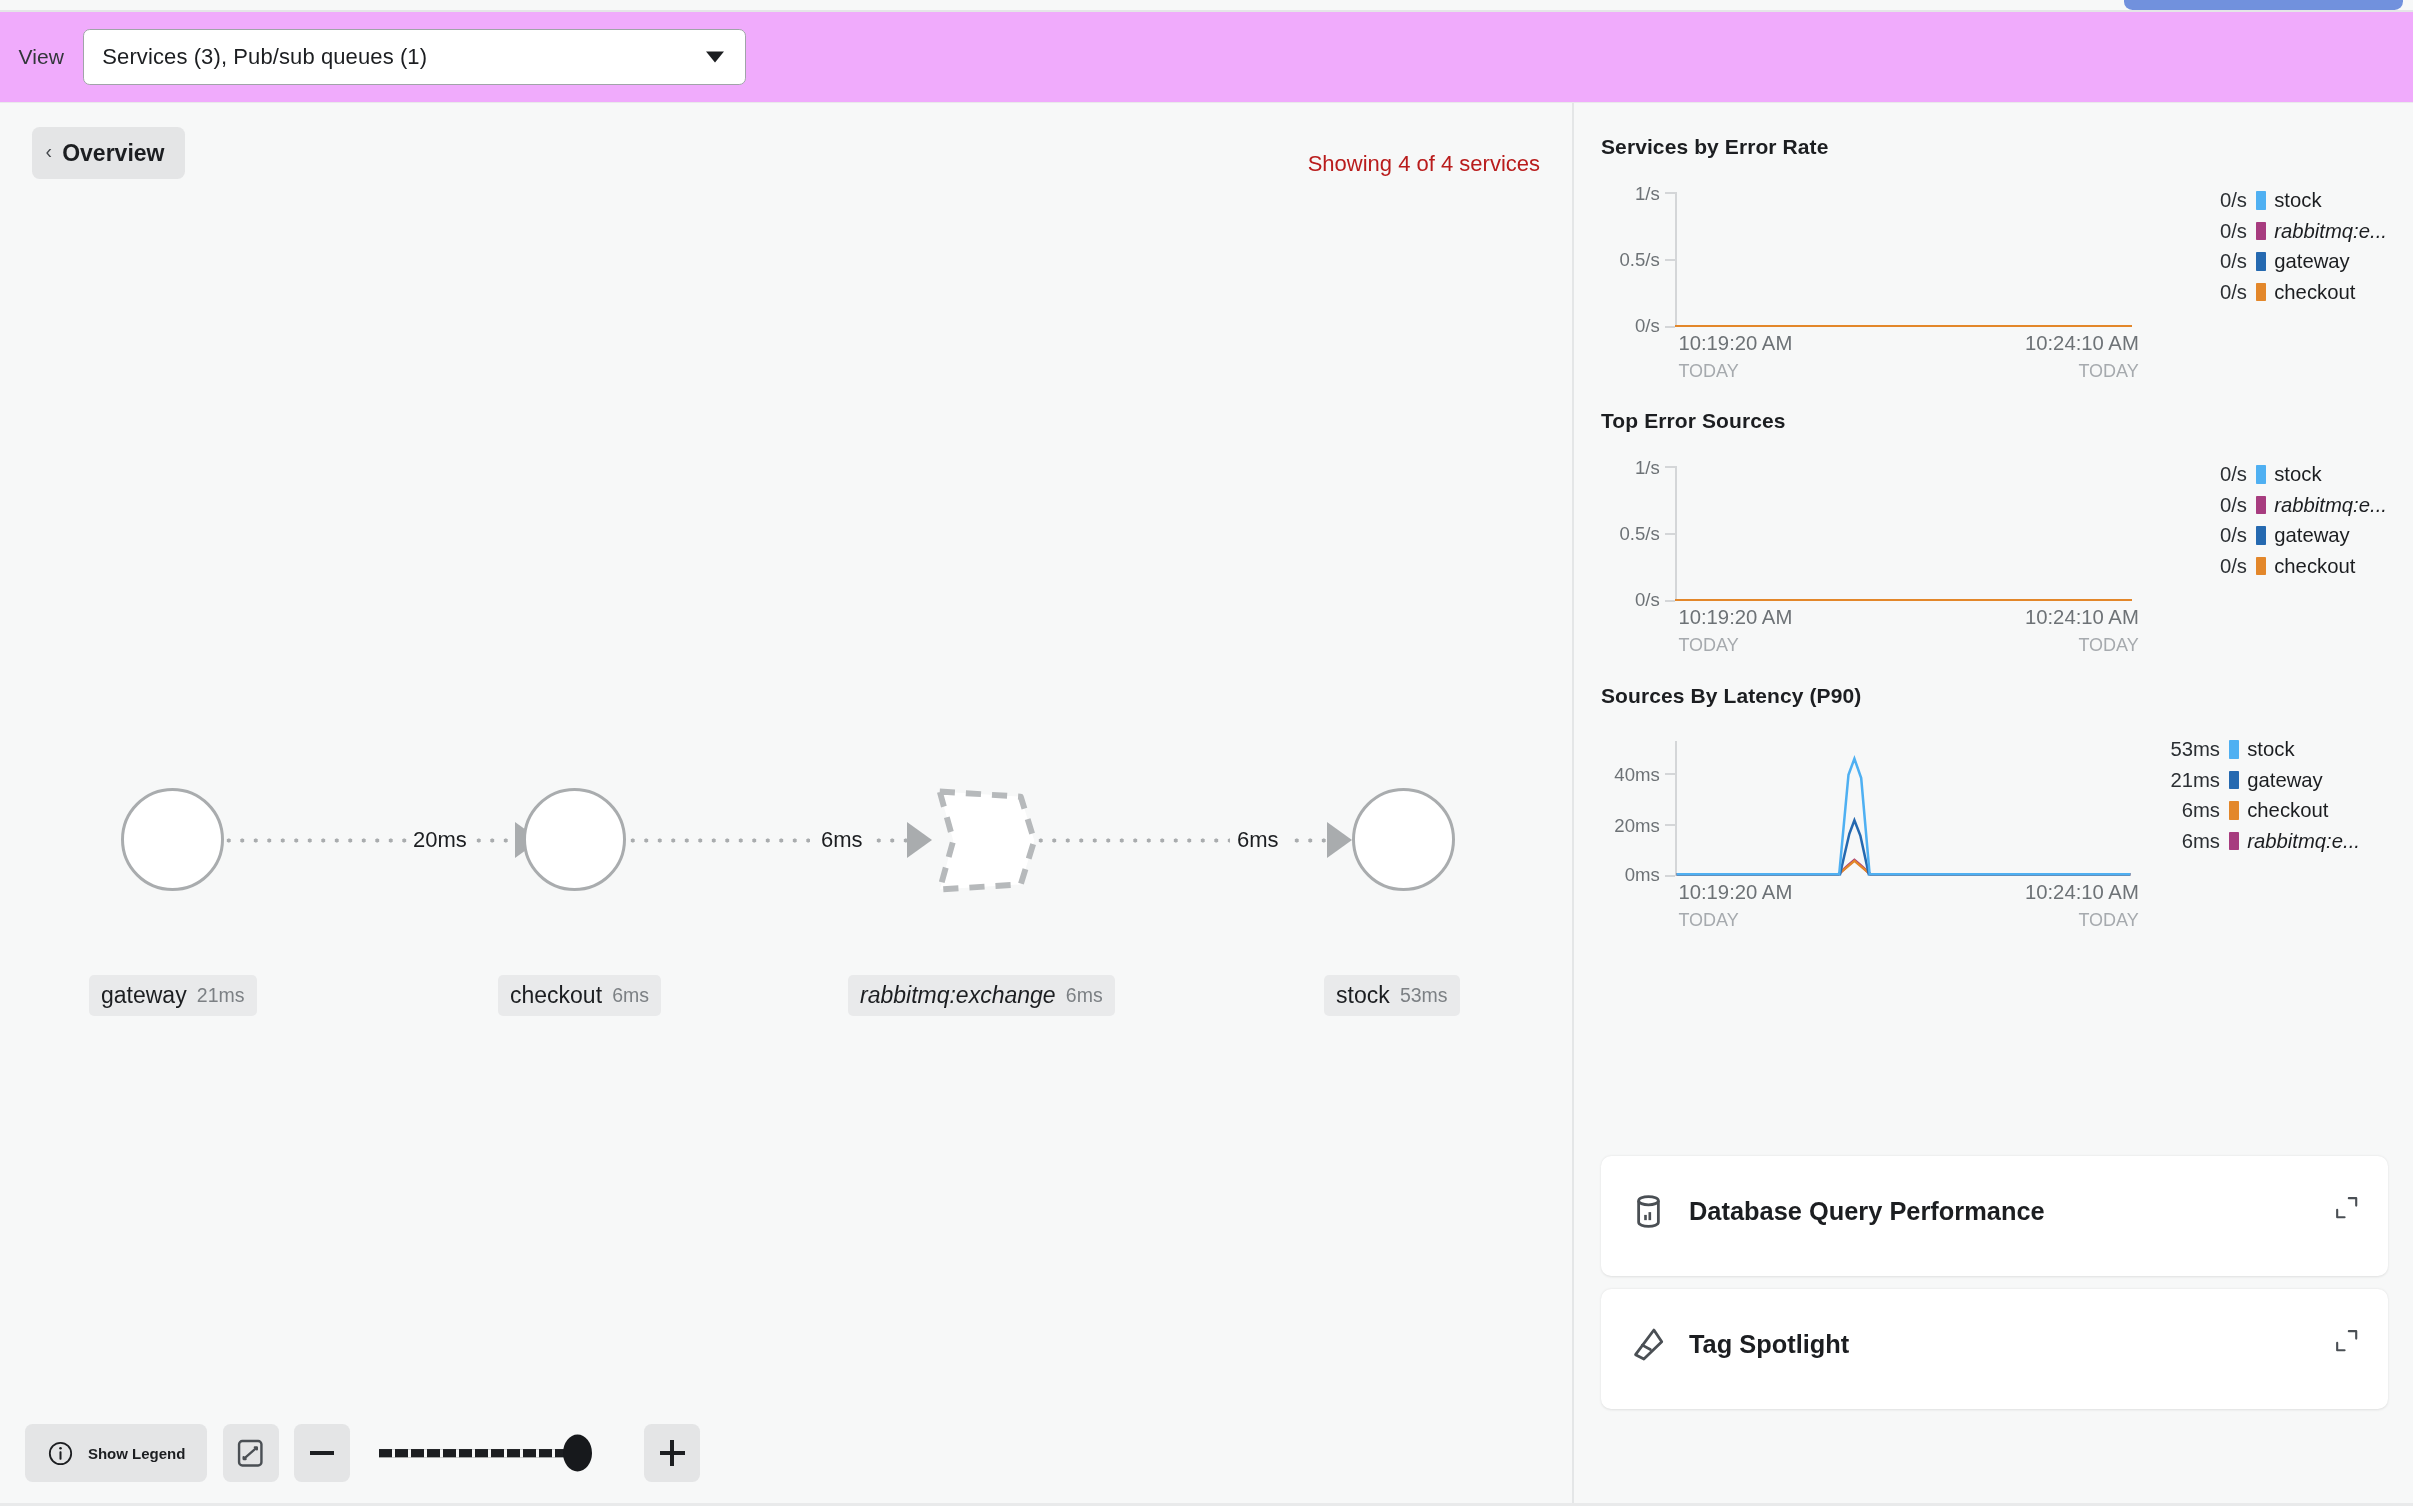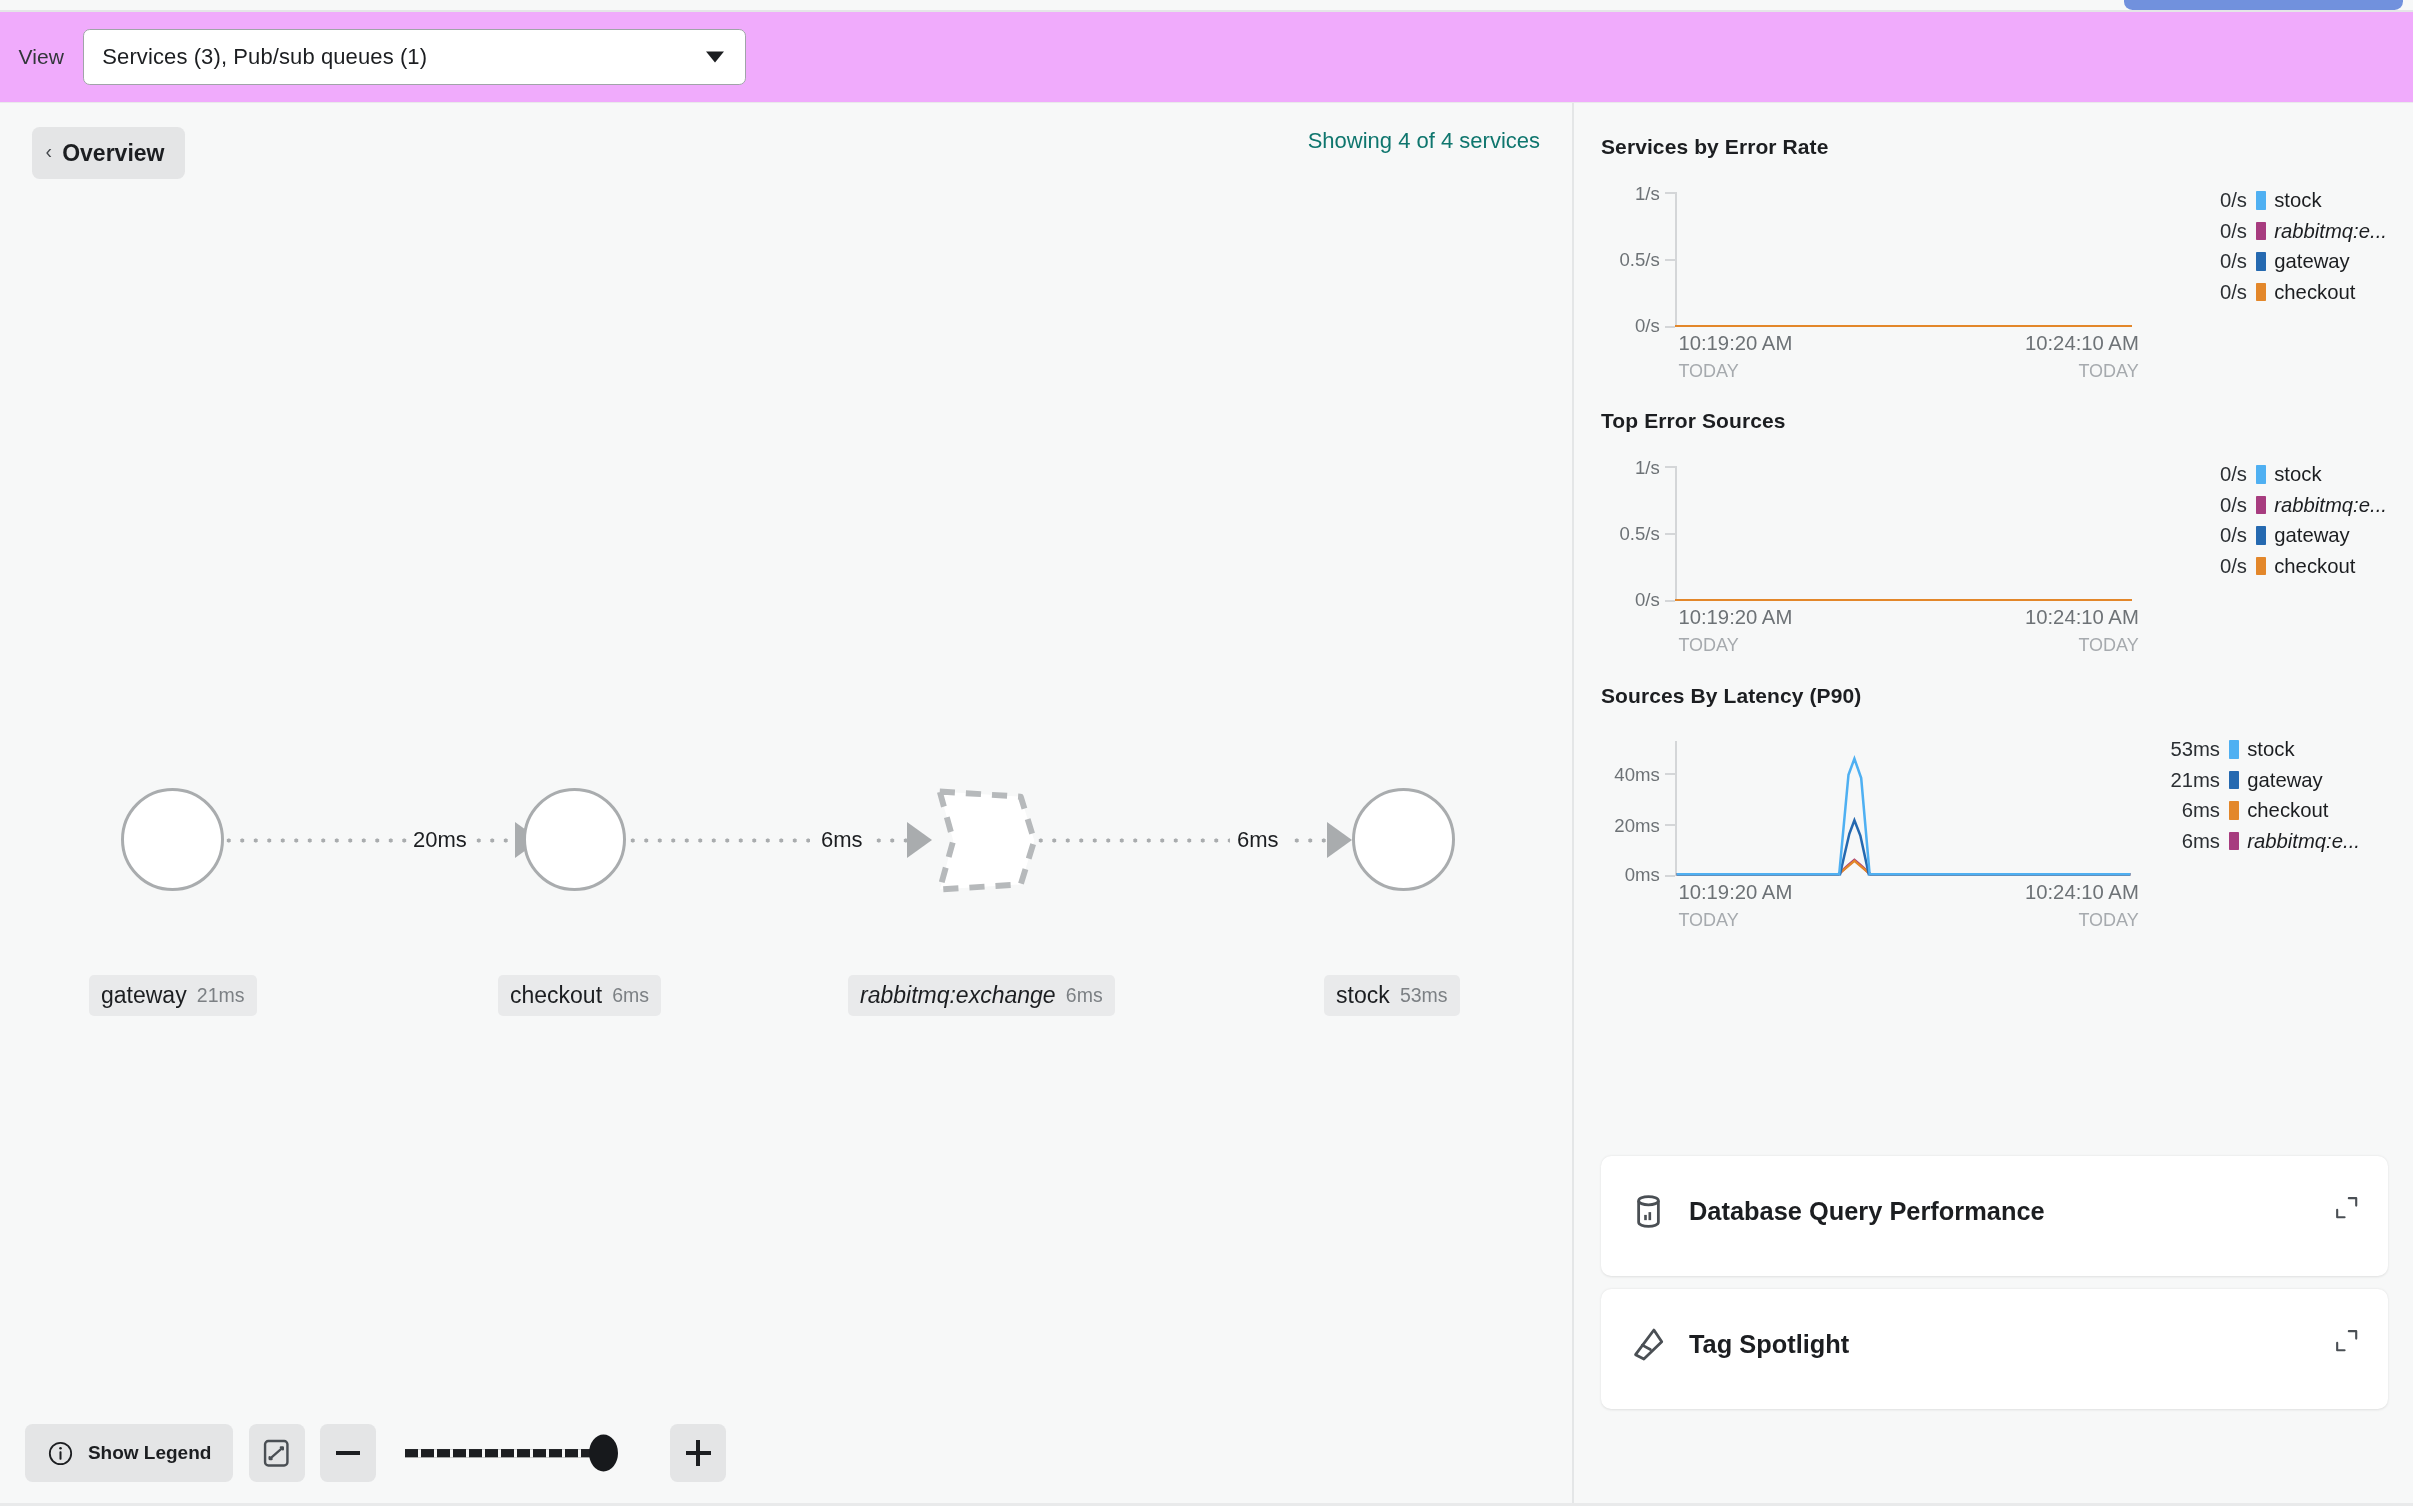--- a/index.html
+++ b/index.html
@@ -76,22 +76,22 @@
     position: absolute; left: 32px; top: 127px;
     height: 52px; padding: 0 20.3px 0 13.5px;
     background: #e4e5e6; border-radius: 7.6px; border: none;
     display: flex; align-items: center; gap: 10.2px; cursor: pointer;
   }
   .overview-chev {
     font-size: 19.5px; color: #43474b; line-height: 1; display: block; margin-top: -1.7px;
   }
   .overview-label { font-size: 23px; font-weight: 700; color: #1c1e21; }
   .showing-count-wrap {
-    position: absolute; left: 1286px; top: 128px; width: 254px;
-    text-align: right; font-size: 22px; color: #0f766e;
+    position: absolute; left: 1286px; top: 151px; width: 254px;
+    text-align: right; font-size: 22px; color: #b91c1c;
   }
 
   
   .map { position: absolute; left: 0; top: 103px; width: 1572px; height: 1295px; }
 
   .node-circle {
     position: absolute;
     width: 103px; height: 103px; border-radius: 50%;
     background: #ffffff; border: 3.4px solid #a9acae;
     cursor: pointer;
@@ -128,21 +128,21 @@
 
   
   .bottom-bar {
     position: absolute; left: 0; top: 1403px; width: 1572px; height: 100px;
     display: flex; align-items: center; padding-left: 25.4px; gap: 15.2px;
   }
   .legend-btn {
     height: 58px; padding: 0 22px; background: #e4e5e6; border: none;
     border-radius: 7.6px; display: flex; align-items: center; gap: 13.5px; cursor: pointer;
   }
-  .legend-btn .lbl { font-size: 19px; font-weight: 700; color: #1c1e21; }
+  .legend-btn .lbl { font-size: 15px; font-weight: 700; color: #1c1e21; }
   .sq-btn {
     width: 56px; height: 58px; background: #e4e5e6; border: none;
     border-radius: 7.6px; display: flex; align-items: center; justify-content: center;
     cursor: pointer;
   }
   .zoom-slider-wrap {
     display: flex; align-items: center; height: 58px; margin: 0 5.1px;
     position: relative; width: 254px;
   }
   .zoom-track {

